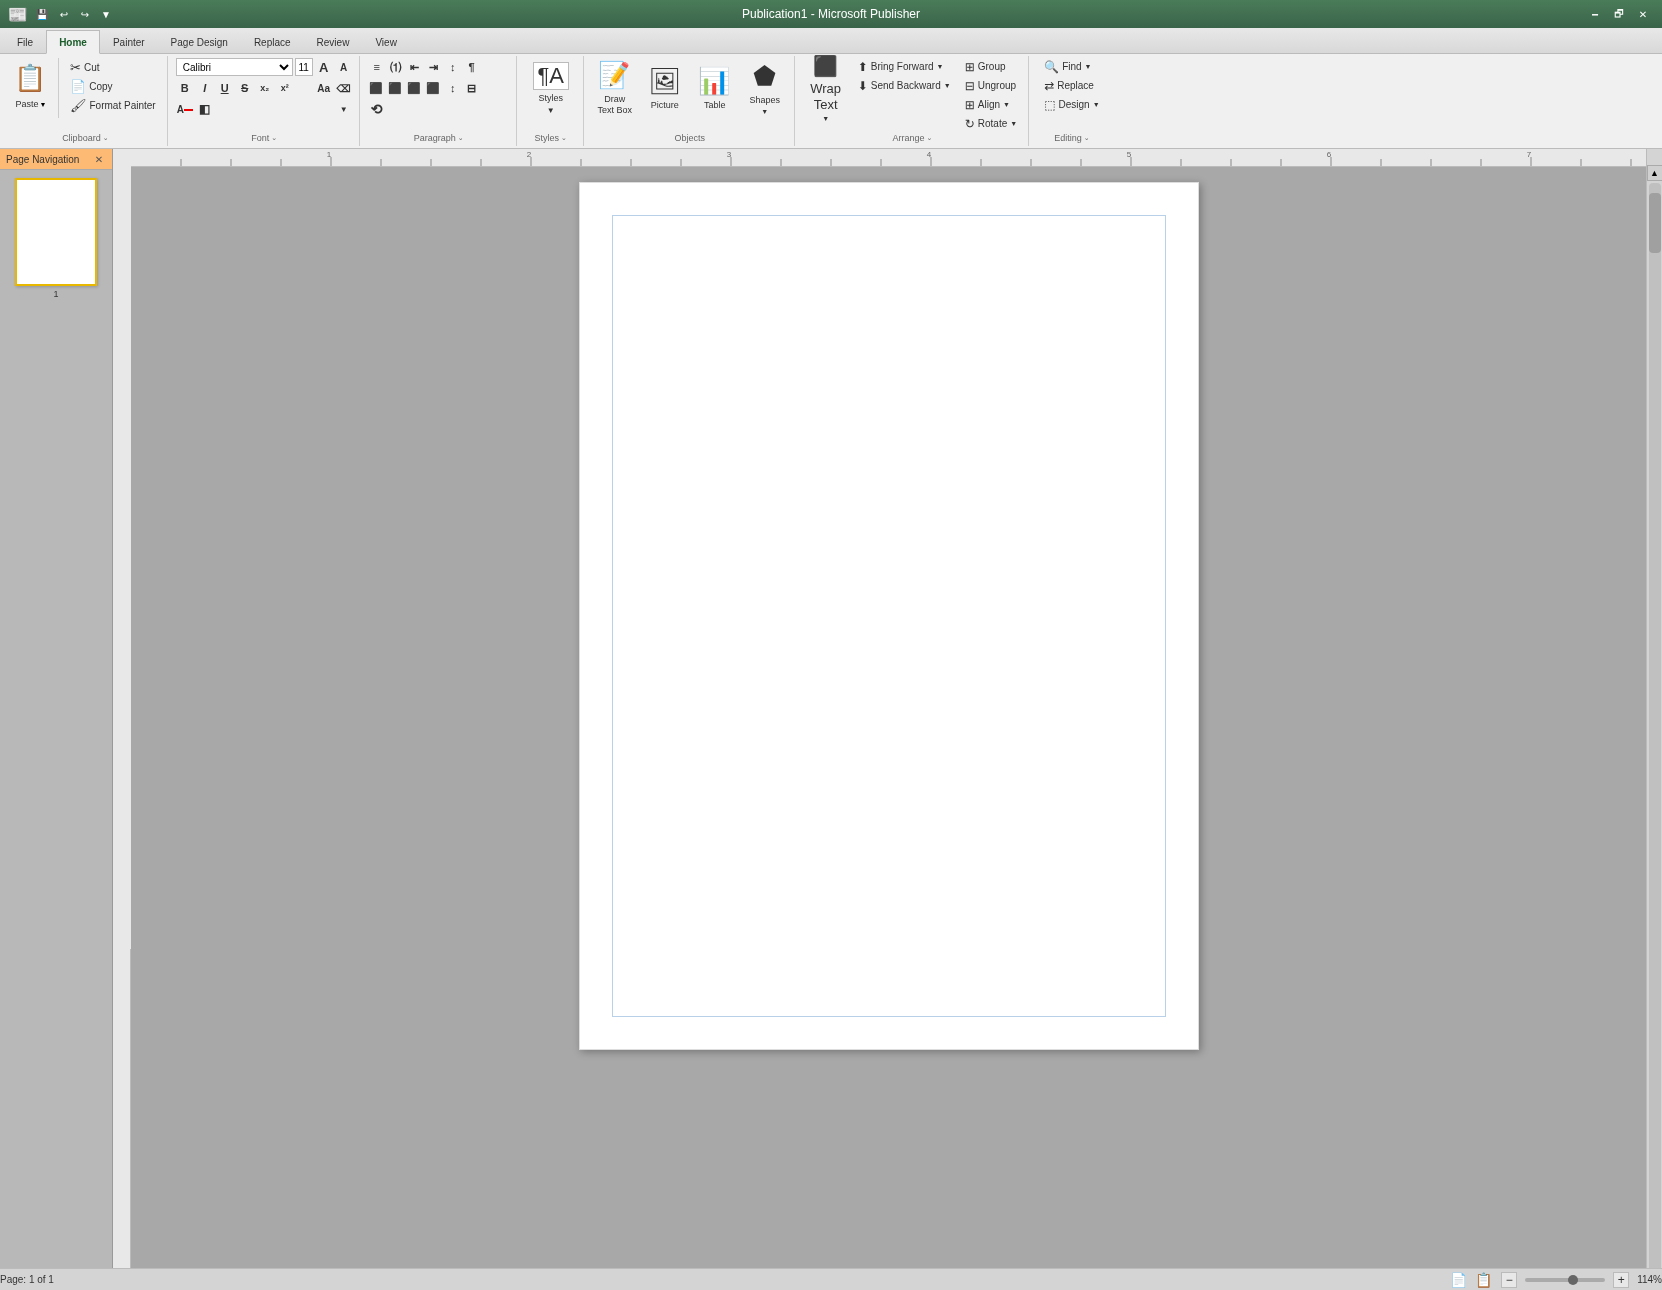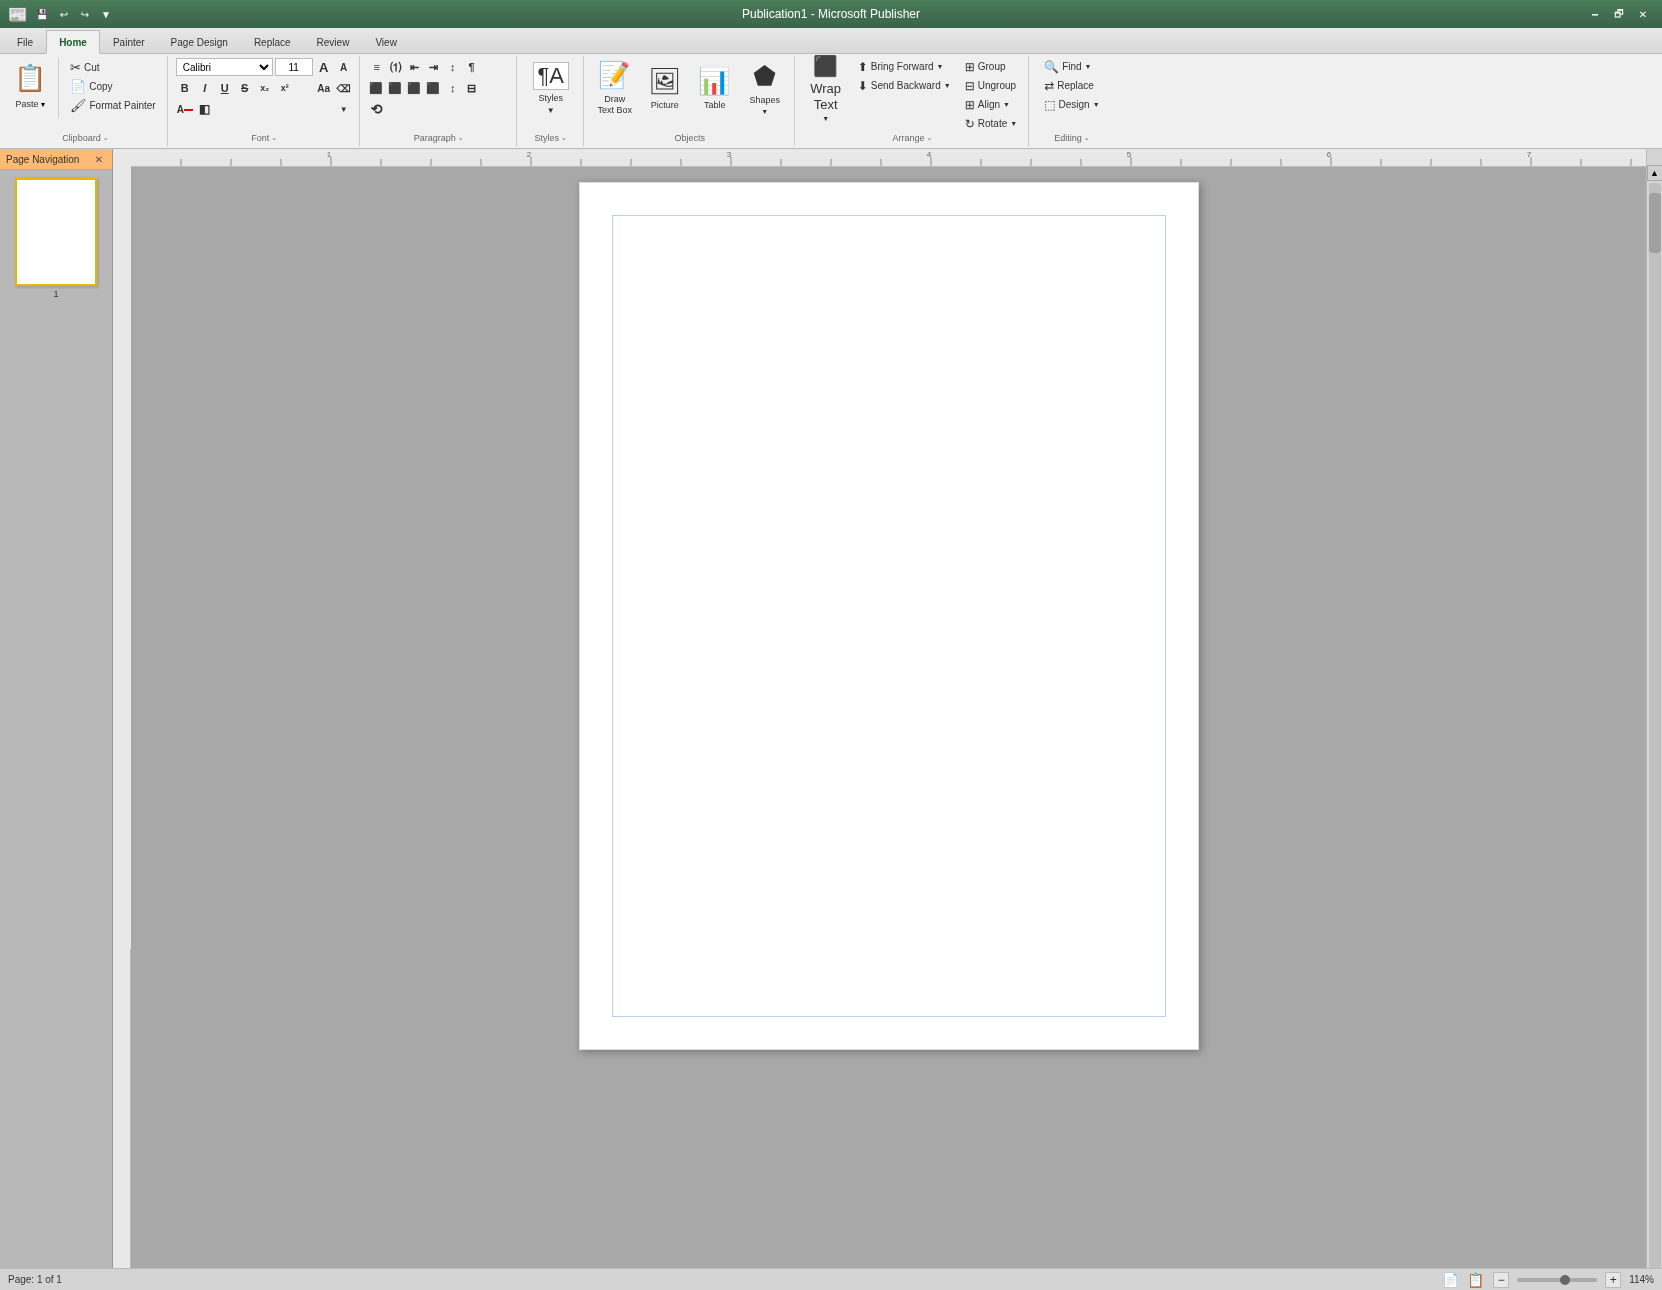--- a/index.html
+++ b/index.html
@@ -103,21 +103,21 @@
     .font-select {
       height: 18px;
       font-size: 10px;
       border: 1px solid #bbb;
       background: white;
       padding: 0 2px;
       flex: 1;
       min-width: 80px;
     }
     .font-size-input {
-      width: 38px;
+      width: 18px;
       height: 18px;
       font-size: 10px;
       border: 1px solid #bbb;
       text-align: center;
     }
     .small-icon-btn {
       width: 18px;
       height: 18px;
       display: flex;
       align-items: center;
@@ -138,21 +138,21 @@
       position: fixed;
       bottom: 0;
       left: 0;
       right: 0;
       height: 22px;
       background: #d4d4d4;
       border-top: 1px solid #bbb;
       display: flex;
       align-items: center;
       justify-content: space-between;
-      padding: 0 8px;
+      padding: 0 0;
       font-size: 10px;
       color: #333;
     }
     #status-bar .status-right { display: flex; align-items: center; gap: 8px; }
 
     
     #main-area {
       display: flex;
       height: calc(1290px - 28px - 80px - 22px - 4px);
       overflow: hidden;

